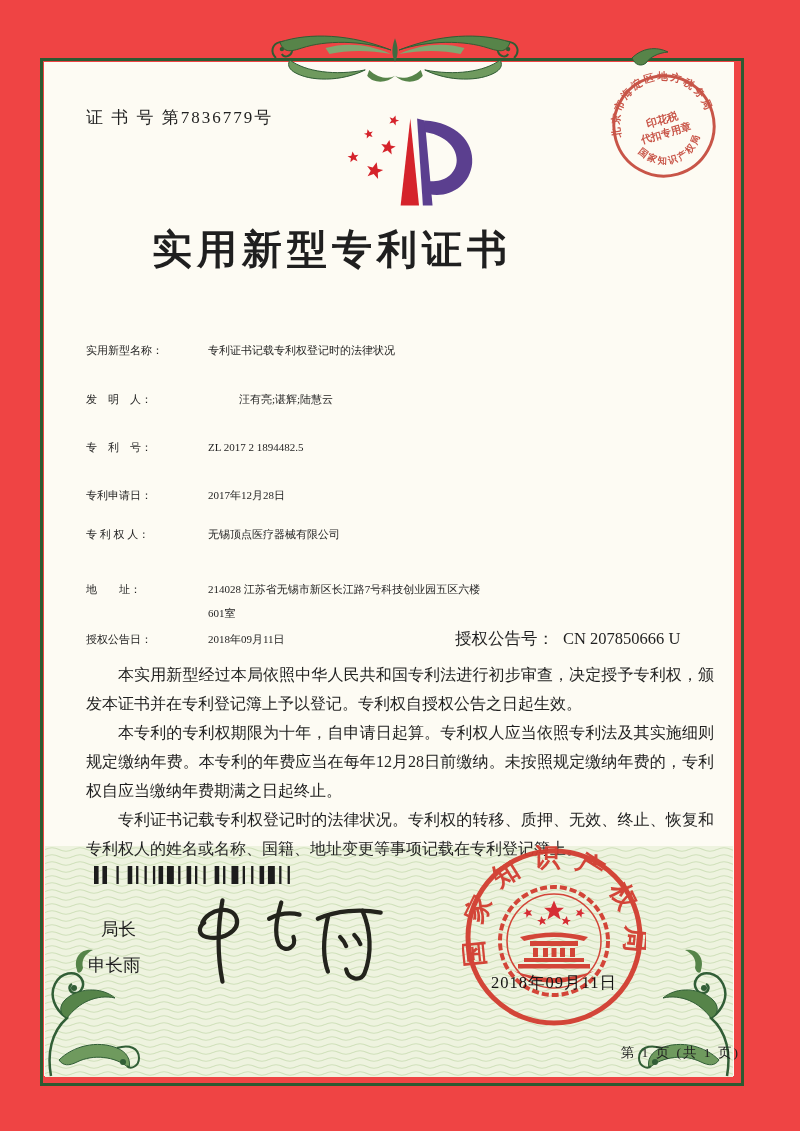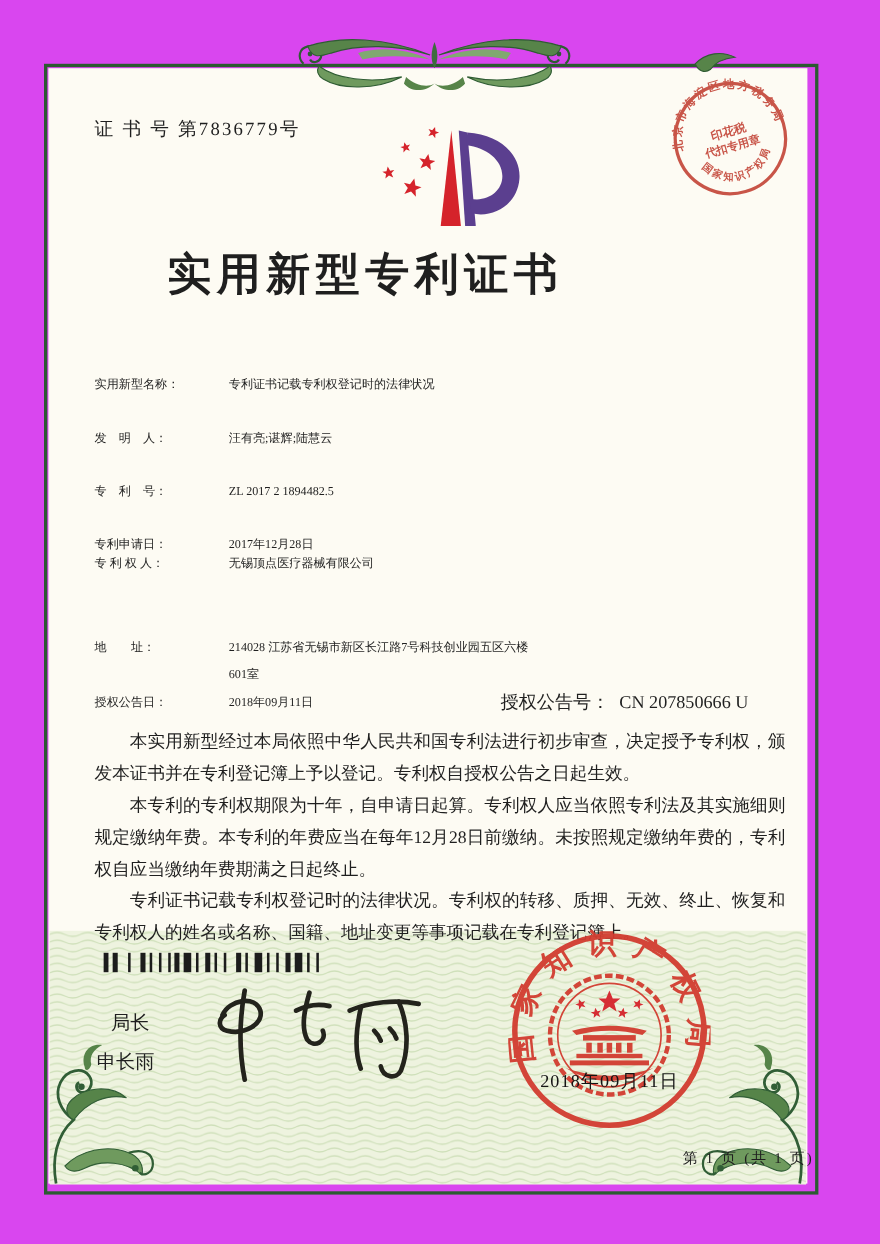--- a/index.html
+++ b/index.html
@@ -1,17 +1,17 @@
 <!DOCTYPE html>
 <html><head>
 <meta charset="utf-8">
 <style>
   html,body{margin:0;padding:0;}
   body{background:#d8d4c4;font-family:"Liberation Serif","DejaVu Serif",serif;}
-  .page{position:relative;width:800px;height:1131px;background:#d946ef;overflow:hidden;margin:0 auto;color:#1f1f1f;}
+  .page{position:relative;width:800px;height:1131px;background:#ef4444;overflow:hidden;margin:0 auto;color:#1f1f1f;}
   .inner-bg{position:absolute;left:44px;top:62px;width:690px;height:1014px;background:#fdfbf3;z-index:0;}
   .waves{position:absolute;left:45px;top:846px;width:688px;height:231px;z-index:1;}
   .frame-outer{position:absolute;left:40px;top:58px;width:698px;height:1022px;border:3px solid #2c5a31;z-index:2;pointer-events:none;}
   .frame-inner{position:absolute;left:48px;top:66px;width:682px;height:1006px;border:1px solid #6b935d9;z-index:2;pointer-events:none;}
   .orn{position:absolute;z-index:3;}
   .cert-no{position:absolute;left:86px;top:106px;font-size:17px;letter-spacing:2px;z-index:4;}
   .logo{position:absolute;left:332px;top:104px;z-index:4;}
   .doc-title{position:absolute;left:40px;top:222px;width:584px;text-align:center;font-size:40px;font-weight:bold;letter-spacing:5px;z-index:4;}
   .stamp{position:absolute;left:609px;top:71px;z-index:5;opacity:.92;}
   .row{position:absolute;left:86px;width:632px;display:flex;font-size:11px;line-height:24px;z-index:4;}
@@ -126,33 +126,33 @@
       </text>
       <text x="56" y="53" font-size="11" font-weight="bold" text-anchor="middle">印花税</text>
       <text x="56" y="67" font-size="10.5" font-weight="bold" text-anchor="middle">代扣专用章</text>
     </g>
   </svg>
 
   <div class="row" style="top:338px;">
     <span class="lbl">实用新型名称：</span>
     <span class="val">专利证书记载专利权登记时的法律状况</span>
   </div>
-  <div class="row" style="top:387px;">
+  <div class="row" style="top:387px;gap:31px;">
     <span class="lbl">发　明　人：</span>
     <span class="val">汪有亮;谌辉;陆慧云</span>
   </div>
   <div class="row" style="top:435px;">
     <span class="lbl">专　利　号：</span>
     <span class="val">ZL 2017 2 1894482.5</span>
   </div>
   <div class="row" style="top:483px;">
     <span class="lbl">专利申请日：</span>
     <span class="val">2017年12月28日</span>
   </div>
-  <div class="row" style="top:500px;">
+  <div class="row" style="top:522px;">
     <span class="lbl">专 利 权 人：</span>
     <span class="val">无锡顶点医疗器械有限公司</span>
   </div>
   <div class="row" style="top:577px;">
     <span class="lbl">地　　址：</span>
     <span class="val">
       <span class="vline">214028 江苏省无锡市新区长江路7号科技创业园五区六楼</span>
       <span class="vline">601室</span>
     </span>
   </div>

